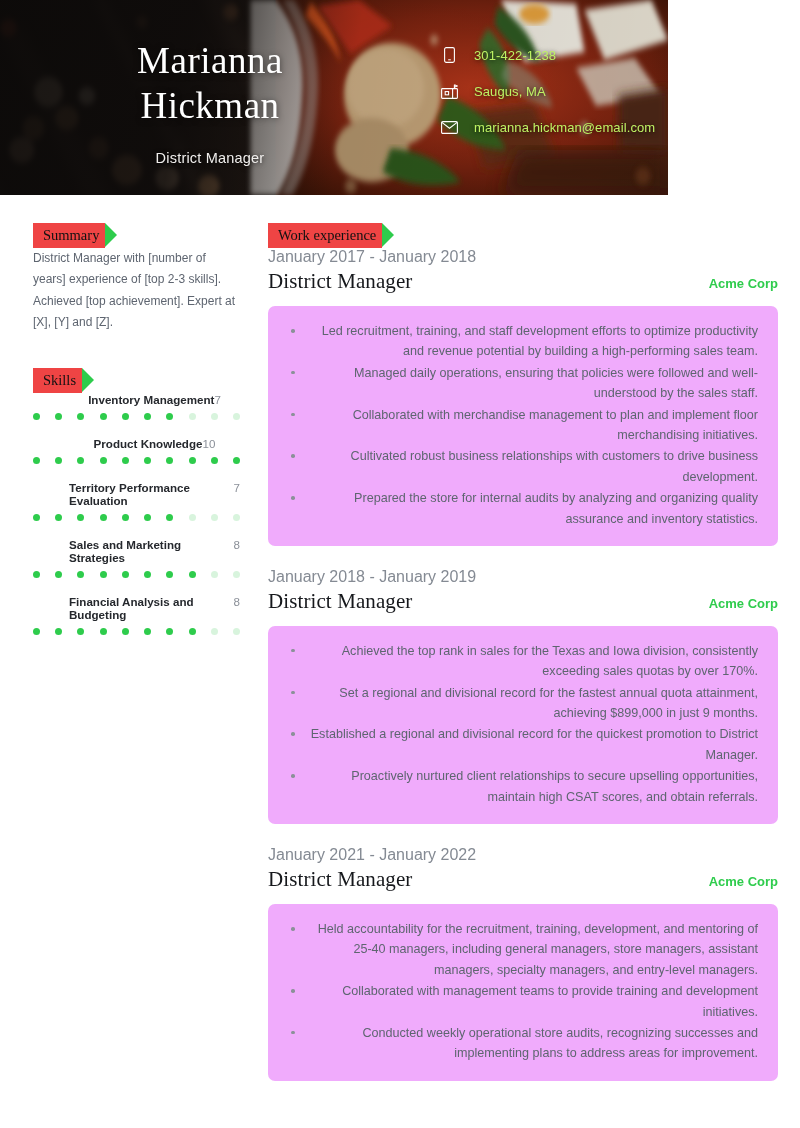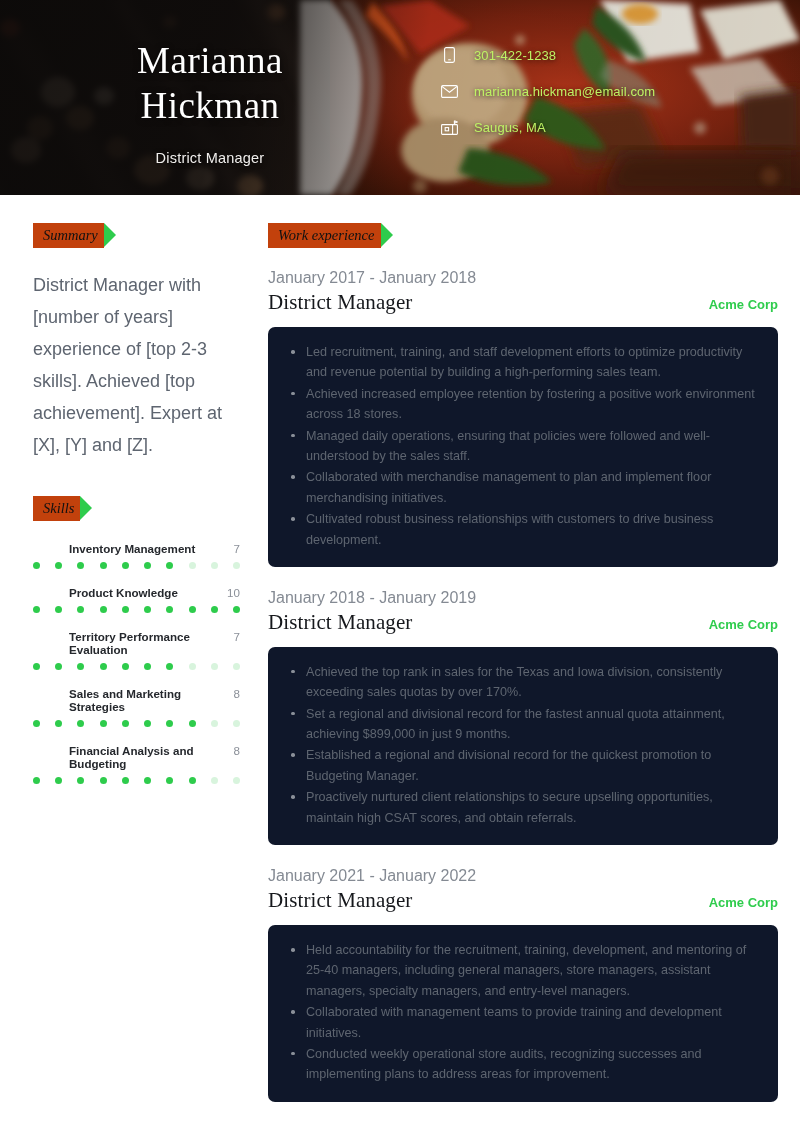--- a/index.html
+++ b/index.html
@@ -16,21 +16,21 @@
     position: relative;
     width: 800px;
     height: 1128px;
     background: #ffffff;
     overflow: hidden;
   }
 
   
   .header {
     position: relative;
-    width: 800px;
+    width: 668px;
     height: 195px;
     overflow: hidden;
     background: #1a1513;
   }
 
   .header-photo {
     position: absolute;
     inset: 0;
     width: 100%;
     height: 100%;
@@ -121,59 +121,57 @@
     padding: 28px 22px 0 0;
   }
 
   
   .tag {
     position: relative;
     display: inline-block;
     height: 25px;
     line-height: 25px;
     padding: 0 6px 0 10px;
-    background: #c2410c;
+    background: #ef4444;
     font-family: "Liberation Serif", serif;
     font-size: 14.5px;
     color: #111111;
     white-space: nowrap;
-    margin-bottom: 21px;
-    font-style: italic;
   }
 
   .tag::after {
     content: "";
     position: absolute;
     top: 0;
     right: -12px;
     width: 0;
     height: 0;
     border-top: 12.5px solid transparent;
     border-bottom: 12.5px solid transparent;
     border-left: 12px solid #2ecc4c;
   }
 
   .tag .tag-label {
     position: relative;
     z-index: 2;
   }
 
   .summary-text {
-    font-size: 18px;
+    font-size: 12px;
     line-height: 1.78;
     color: #5e6570;
   }
 
   .skills-block { margin-top: 35px; }
 
   .skill { margin-bottom: 17px; }
 
   .skill-head {
     display: flex;
-    justify-content: space-between;
+    justify-content: center;
     align-items: baseline;
     margin-bottom: 7px;
     padding-left: 36px;
   }
 
   .skill-name {
     font-size: 11.6px;
     font-weight: bold;
     color: #25282d;
   }
@@ -222,23 +220,24 @@
 
   .job-company {
     font-size: 13px;
     font-weight: bold;
     color: #2ecc4c;
     white-space: nowrap;
     padding-left: 12px;
   }
 
   .job-card {
-    background: #0f172a;
+    background: #f0abfc;
     border-radius: 7px;
     padding: 15px 20px 16px 20px;
+    text-align: right;
   }
 
   .job-card ul {
     list-style: none;
     margin: 0;
     padding: 0;
   }
 
   .job-card li {
     position: relative;
@@ -369,41 +368,41 @@
             <svg width="11" height="16" viewBox="0 0 11 16" fill="none" stroke="#ffffff" stroke-width="1.1">
               <rect x="0.6" y="0.6" width="9.8" height="14.8" rx="1.6"></rect>
               <line x1="4.2" y1="12.8" x2="6.8" y2="12.8" stroke-width="1"></line>
             </svg>
           </span>
           <span class="contact-text">301-422-1238</span>
         </div>
 
         <div class="contact-row">
           <span class="contact-icon">
-            <svg width="17" height="13" viewBox="0 0 17 13" fill="none" stroke="#ffffff" stroke-width="1.1">
-              <rect x="0.6" y="0.6" width="15.8" height="11.8" rx="1.2"></rect>
-              <path d="M0.9 1.4 L8.5 7.2 L16.1 1.4"></path>
-            </svg>
-          </span>
-          <span class="contact-text">marianna.hickman@email.com</span>
-        </div>
-
-        <div class="contact-row">
-          <span class="contact-icon">
             <svg width="17" height="15" viewBox="0 0 17 15" fill="none" stroke="#ffffff" stroke-width="1.1">
               <rect x="0.6" y="4.6" width="15.8" height="9.8" rx="0.8"></rect>
               <rect x="4.2" y="7.6" width="3.4" height="3.2"></rect>
               <line x1="11.6" y1="4.6" x2="11.6" y2="14.4"></line>
               <line x1="13.4" y1="0.8" x2="13.4" y2="4.6"></line>
               <path d="M13.4 0.8 L16.2 2.0 L13.4 3.2"></path>
             </svg>
           </span>
           <span class="contact-text">Saugus, MA</span>
         </div>
 
+        <div class="contact-row">
+          <span class="contact-icon">
+            <svg width="17" height="13" viewBox="0 0 17 13" fill="none" stroke="#ffffff" stroke-width="1.1">
+              <rect x="0.6" y="0.6" width="15.8" height="11.8" rx="1.2"></rect>
+              <path d="M0.9 1.4 L8.5 7.2 L16.1 1.4"></path>
+            </svg>
+          </span>
+          <span class="contact-text">marianna.hickman@email.com</span>
+        </div>
+
       </div>
     </div>
   </div>
 
   <div class="body-wrap">
 
     <div class="col-left">
 
       <div class="tag">
         <span class="tag-label">Summary</span>
@@ -520,38 +519,38 @@
       <div id="jobs-list">
           <div class="job">
             <div class="job-date">January 2017 - January 2018</div>
             <div class="job-line">
               <div class="job-role">District Manager</div>
               <div class="job-company">Acme Corp</div>
             </div>
             <div class="job-card">
               <ul>
                 <li>Led recruitment, training, and staff development efforts to optimize productivity and revenue potential by building a high-performing sales team.</li>
-                <li>Achieved increased employee retention by fostering a positive work environment across 18 stores.</li>
                 <li>Managed daily operations, ensuring that policies were followed and well-understood by the sales staff.</li>
                 <li>Collaborated with merchandise management to plan and implement floor merchandising initiatives.</li>
                 <li>Cultivated robust business relationships with customers to drive business development.</li>
+                <li>Prepared the store for internal audits by analyzing and organizing quality assurance and inventory statistics.</li>
               </ul>
             </div>
           </div>
           <div class="job">
             <div class="job-date">January 2018 - January 2019</div>
             <div class="job-line">
               <div class="job-role">District Manager</div>
               <div class="job-company">Acme Corp</div>
             </div>
             <div class="job-card">
               <ul>
                 <li>Achieved the top rank in sales for the Texas and Iowa division, consistently exceeding sales quotas by over 170%.</li>
                 <li>Set a regional and divisional record for the fastest annual quota attainment, achieving $899,000 in just 9 months.</li>
-                <li>Established a regional and divisional record for the quickest promotion to Budgeting Manager.</li>
+                <li>Established a regional and divisional record for the quickest promotion to District Manager.</li>
                 <li>Proactively nurtured client relationships to secure upselling opportunities, maintain high CSAT scores, and obtain referrals.</li>
               </ul>
             </div>
           </div>
           <div class="job">
             <div class="job-date">January 2021 - January 2022</div>
             <div class="job-line">
               <div class="job-role">District Manager</div>
               <div class="job-company">Acme Corp</div>
             </div>

